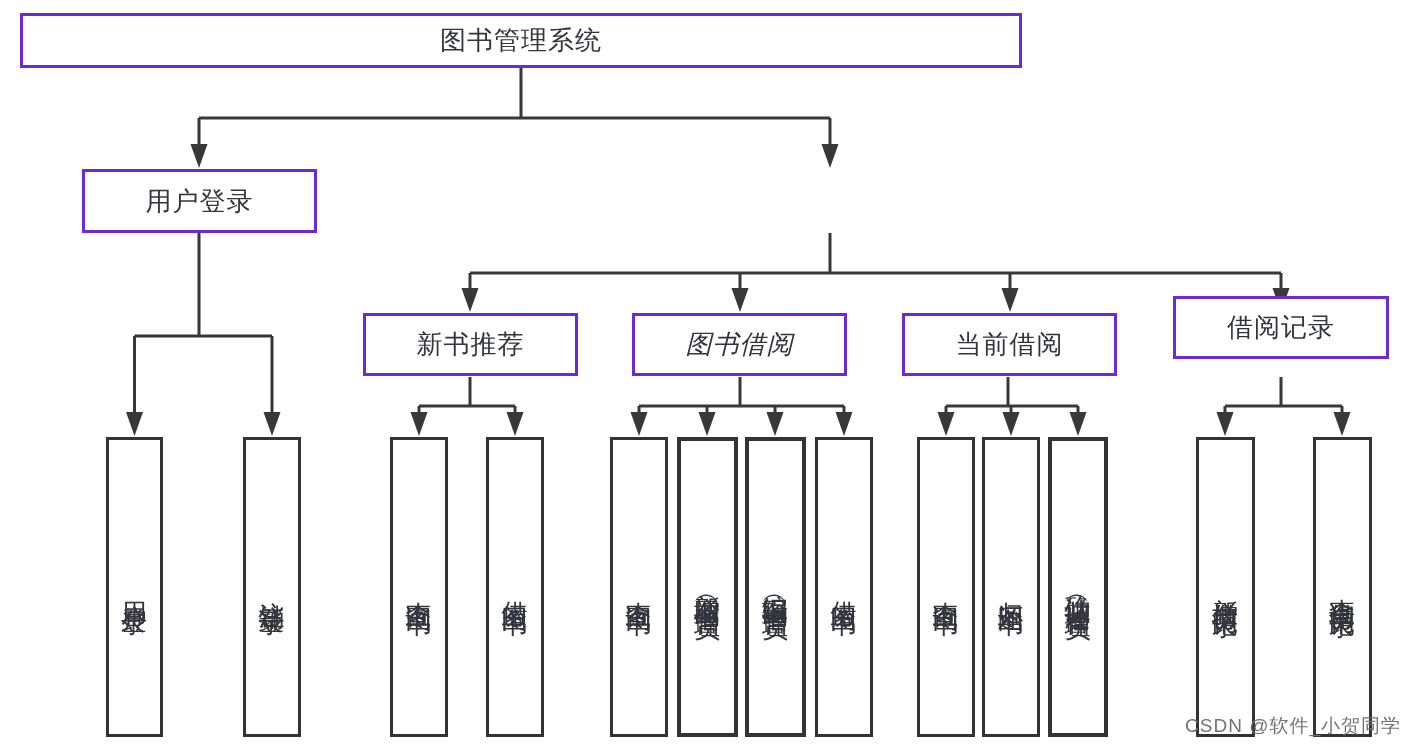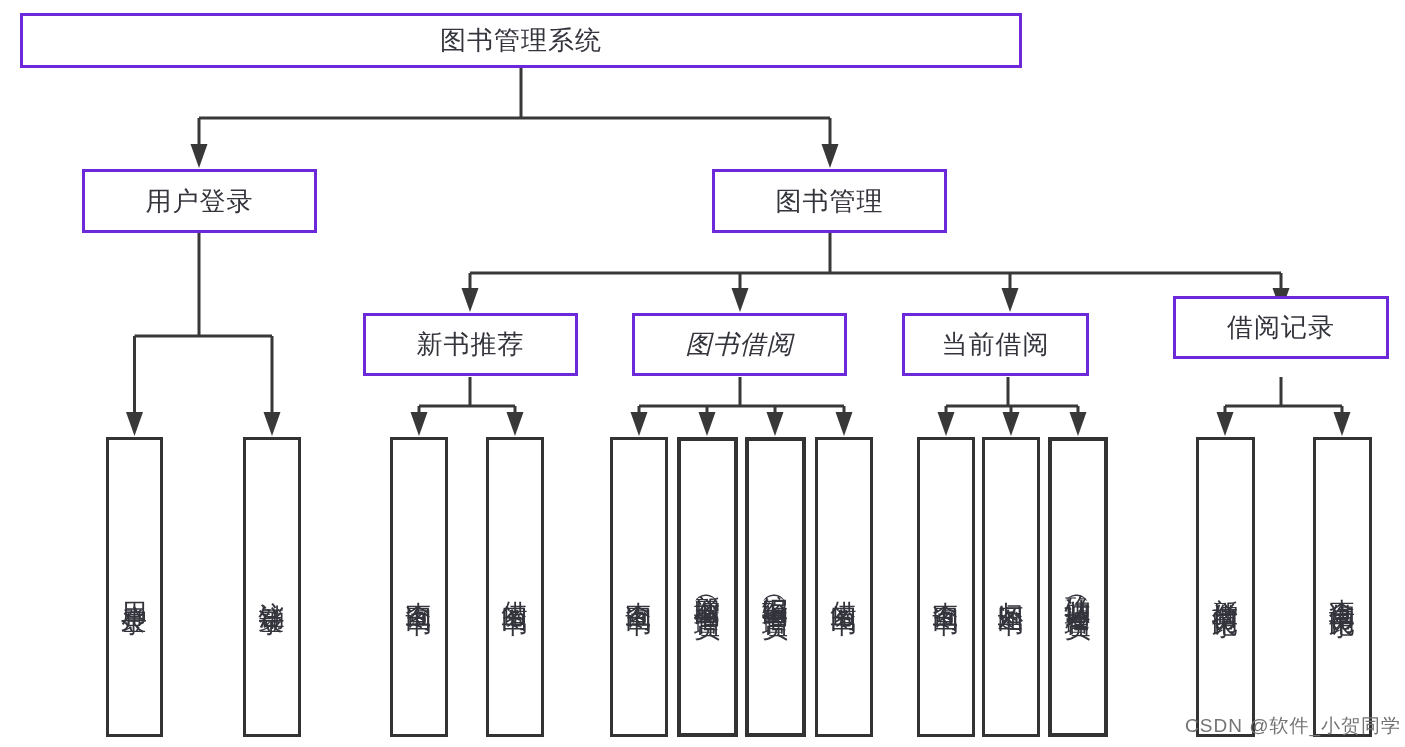--- a/index.html
+++ b/index.html
@@ -97,31 +97,28 @@
     </g>
   </svg>
 
   <div class="hbox" style="left:20px; top:13px; width:1002px; height:55px;">
     <span>图书管理系统</span>
   </div>
 
   <div class="hbox" style="left:82px; top:169px; width:235px; height:64px;">
     <span>用户登录</span>
   </div>
-  <div class="hbox" style="left:712px; top:169px; width:235px; height:64px;">
-    <span>图书管理</span>
-  </div>
 
   <div class="hbox" style="left:363px; top:313px; width:215px; height:63px;">
     <span>新书推荐</span>
   </div>
   <div class="hbox" style="left:632px; top:313px; width:215px; height:63px;font-style:italic;">
     <span>图书借阅</span>
   </div>
-  <div class="hbox" style="left:902px; top:313px; width:187px; height:63px;">
+  <div class="hbox" style="left:902px; top:313px; width:215px; height:63px;">
     <span>当前借阅</span>
   </div>
   <div class="hbox" style="left:1173px; top:296px; width:216px; height:63px;align-items:center;">
     <span>借阅记录</span>
   </div>
 
   <div class="vbox" style="left:106px; width:57px;">
     <span>用户登录</span>
   </div>
   <div class="vbox" style="left:243px; width:58px;">

